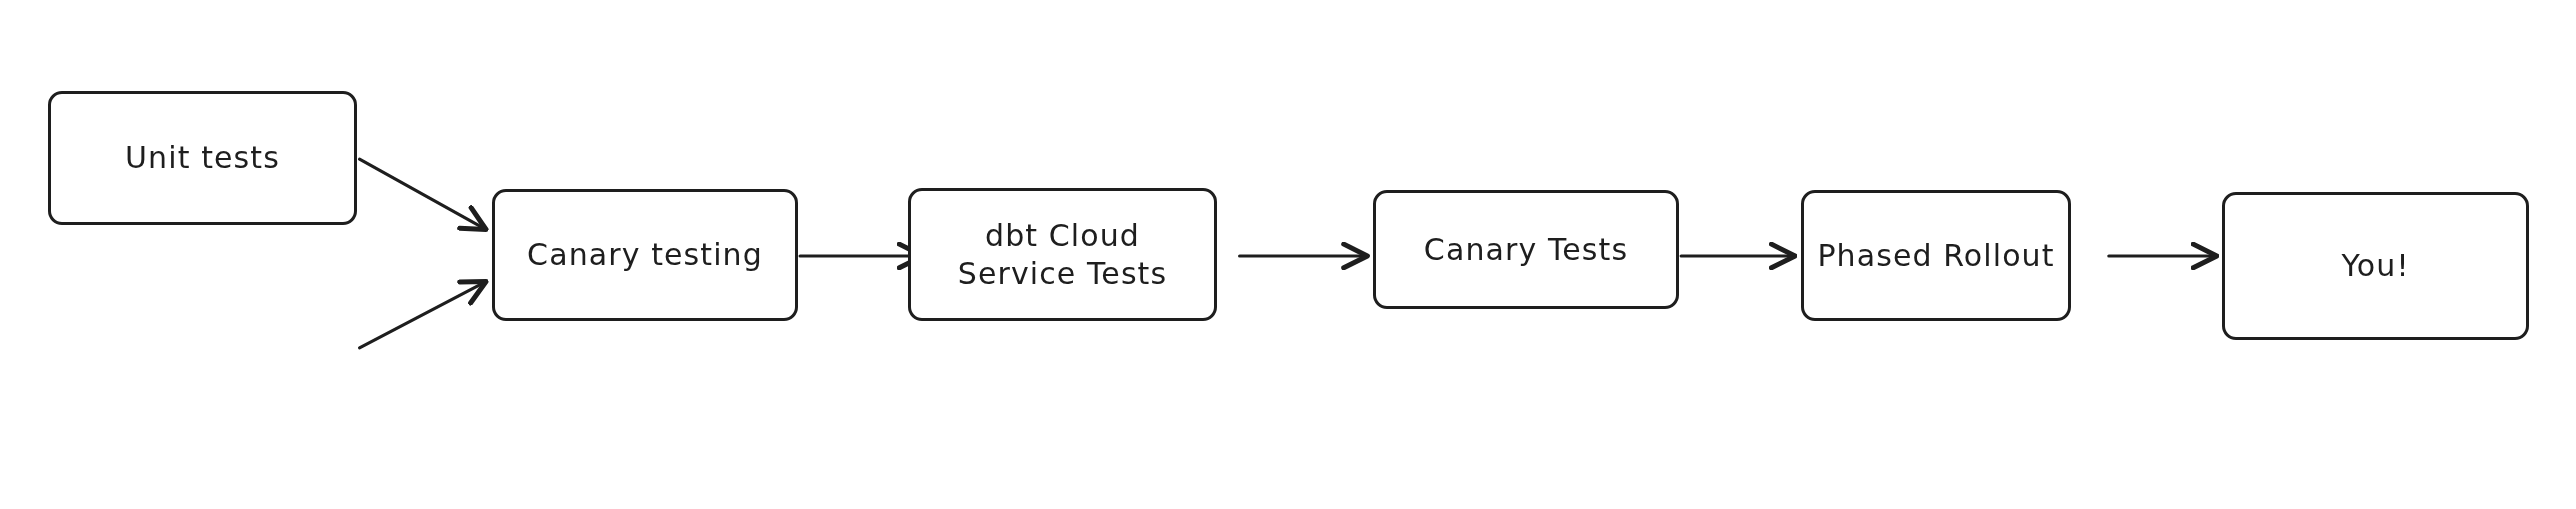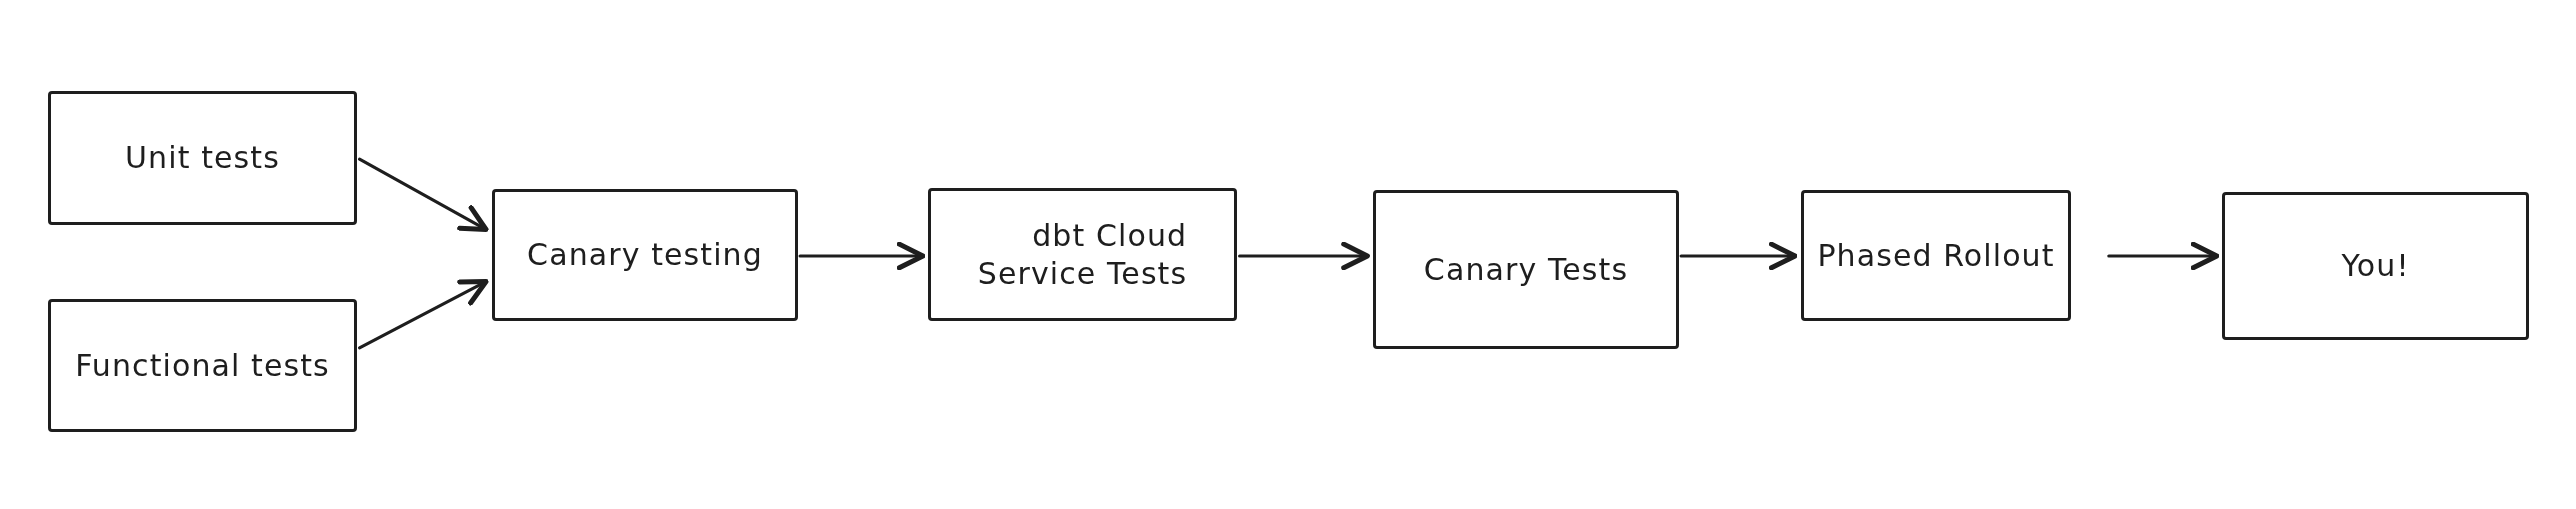--- a/index.html
+++ b/index.html
@@ -23,43 +23,43 @@
     left: 0;
     top: 0;
     width: 2576px;
     height: 510px;
     pointer-events: none;
   }
   .node {
     position: absolute;
     box-sizing: border-box;
     border: 3px solid #1e1e1e;
-    border-radius: 4px;
+    border-radius: 14px;
     background: #ffffff;
     display: flex;
     align-items: center;
     justify-content: center;
-    text-align: right;
+    text-align: center;
   }
   .node-label {
     font-family: "DejaVu Sans", sans-serif;
     font-size: 30px;
     line-height: 1.26;
     color: #1e1e1e;
     letter-spacing: 1.1px;
     white-space: pre-line;
     padding: 0 10px;
     font-weight: 400;
   }
   
   #node-unit-tests        { left: 48px;   top: 91px;  width: 309px; height: 134px; }
   #node-functional-tests  { left: 48px;   top: 299px; width: 309px; height: 133px; }
   #node-smoke-testing     { left: 492px;  top: 189px; width: 306px; height: 132px; }
-  #node-dbt-cloud         { left: 928px;  top: 188px; width: 309px; height: 133px; }
-  #node-canary-tests      { left: 1373px; top: 190px; width: 306px; height: 159px; }
+  #node-dbt-cloud         { left: 908px;  top: 188px; width: 309px; height: 133px; }
+  #node-canary-tests      { left: 1373px; top: 190px; width: 306px; height: 119px; }
   #node-phased-rollout    { left: 1801px; top: 190px; width: 270px; height: 131px; }
   #node-you               { left: 2222px; top: 192px; width: 307px; height: 148px; }
 </style>
 </head>
 <body>
 
 <div id="canvas">
 
   <svg id="edge-layer" viewBox="0 0 2608 516" width="2576" height="510" xmlns="http://www.w3.org/2000/svg">
     <defs>
@@ -78,23 +78,20 @@
 
     <path d="M 1702 259 L 1815 259" fill="none" stroke="#1e1e1e" stroke-width="3.2" stroke-linecap="round" marker-end="url(#arrowhead)"></path>
 
     <path d="M 2135 259 L 2242 259" fill="none" stroke="#1e1e1e" stroke-width="3.2" stroke-linecap="round" marker-end="url(#arrowhead)"></path>
   </svg>
 
   <div class="node" id="node-unit-tests">
     <span class="node-label">Unit tests</span>
   </div>
 
-  <div class="node" id="node-functional-tests">
-    <span class="node-label">Functional tests</span>
-  </div>
 
   <div class="node" id="node-smoke-testing">
     <span class="node-label">Canary testing</span>
   </div>
 
   <div class="node" id="node-dbt-cloud">
     <span class="node-label">dbt Cloud
 Service Tests</span>
   </div>
 

